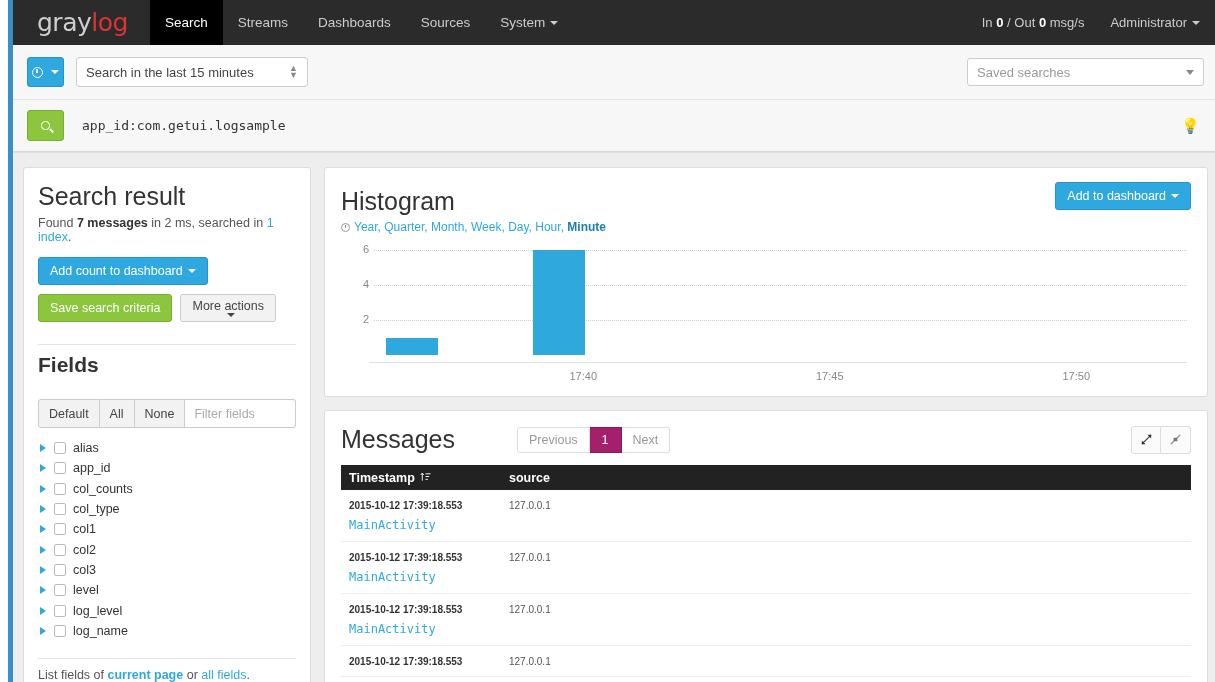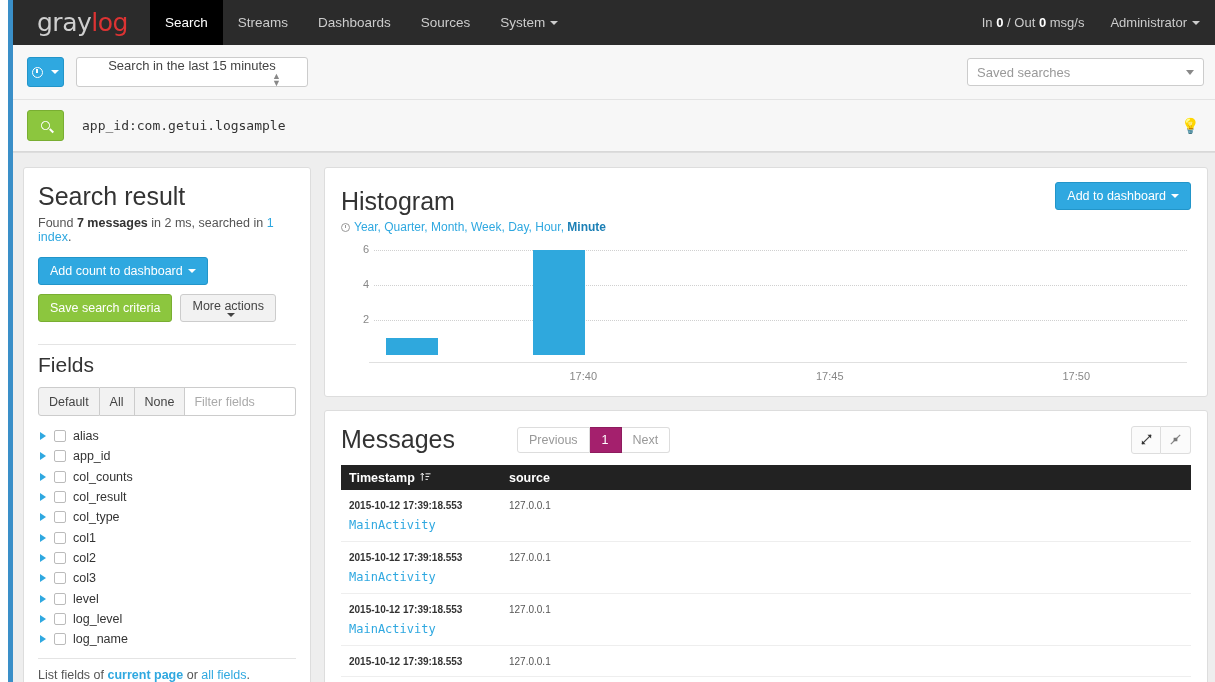--- a/index.html
+++ b/index.html
@@ -109,25 +109,24 @@
     width: 1.4px; height: 4px;
     background: #fff;
   }
   .select-range {
     margin-left: 12px;
     width: 232px; height: 30px;
     border: 1px solid #cccccc;
     border-radius: 3px;
     background: #ffffff;
     display: flex; align-items: center;
-    padding: 0 26px;
+    padding: 0 9px;
     font-size: 13px; color: #444444;
     cursor: pointer;
     position: relative;
-    flex-direction: column;
   }
   .spinner-arrows {
     margin-left: auto;
     color: #888; font-size: 9px; line-height: 7px;
     text-align: center;
   }
   .saved-searches {
     margin-left: auto;
     width: 237px; height: 28px;
     border: 1px solid #cccccc;
@@ -221,22 +220,22 @@
     padding: 0 11px; height: 28px;
     white-space: nowrap;
   }
   .btn-info { background: #2fa8e0; border-color: #2295c9; color: #ffffff; }
   .btn-success { background: #8cc63e; border-color: #79ae32; color: #ffffff; }
   .btn-default { background: #f2f2f2; border-color: #cccccc; color: #444444; flex-direction: column; }
   .btn-row { display: flex; gap: 8px; margin-bottom: 9px; }
   .divider { height: 1px; background: #e4e4e4; margin: 13px 0 8px 0; }
 
   .fields-title {
-    font-size: 21px; font-weight: 400; color: #333333;
-    margin: 0 0 10px 0;
+    font-size: 21px; font-weight: 700; color: #333333;
+    margin: 0 0 22px 0;
   }
   .fields-ctrl { display: flex; height: 29px; margin-bottom: 10px; }
   .seg {
     border: 1px solid #cccccc;
     background: #f2f2f2;
     font-size: 12.5px; color: #444444;
     display: flex; align-items: center; padding: 0 10px;
     cursor: pointer;
   }
   .seg:first-child { border-radius: 3px 0 0 3px; }
@@ -509,25 +508,20 @@
             <span>app_id</span>
           </div>
           <div class="field-row">
             <span class="tri"></span>
             <span class="cbox"></span>
             <span>col_counts</span>
           </div>
           <div class="field-row">
             <span class="tri"></span>
             <span class="cbox"></span>
-            <span>col_result</span>
-          </div>
-          <div class="field-row">
-            <span class="tri"></span>
-            <span class="cbox"></span>
             <span>col_type</span>
           </div>
           <div class="field-row">
             <span class="tri"></span>
             <span class="cbox"></span>
             <span>col1</span>
           </div>
           <div class="field-row">
             <span class="tri"></span>
             <span class="cbox"></span>

